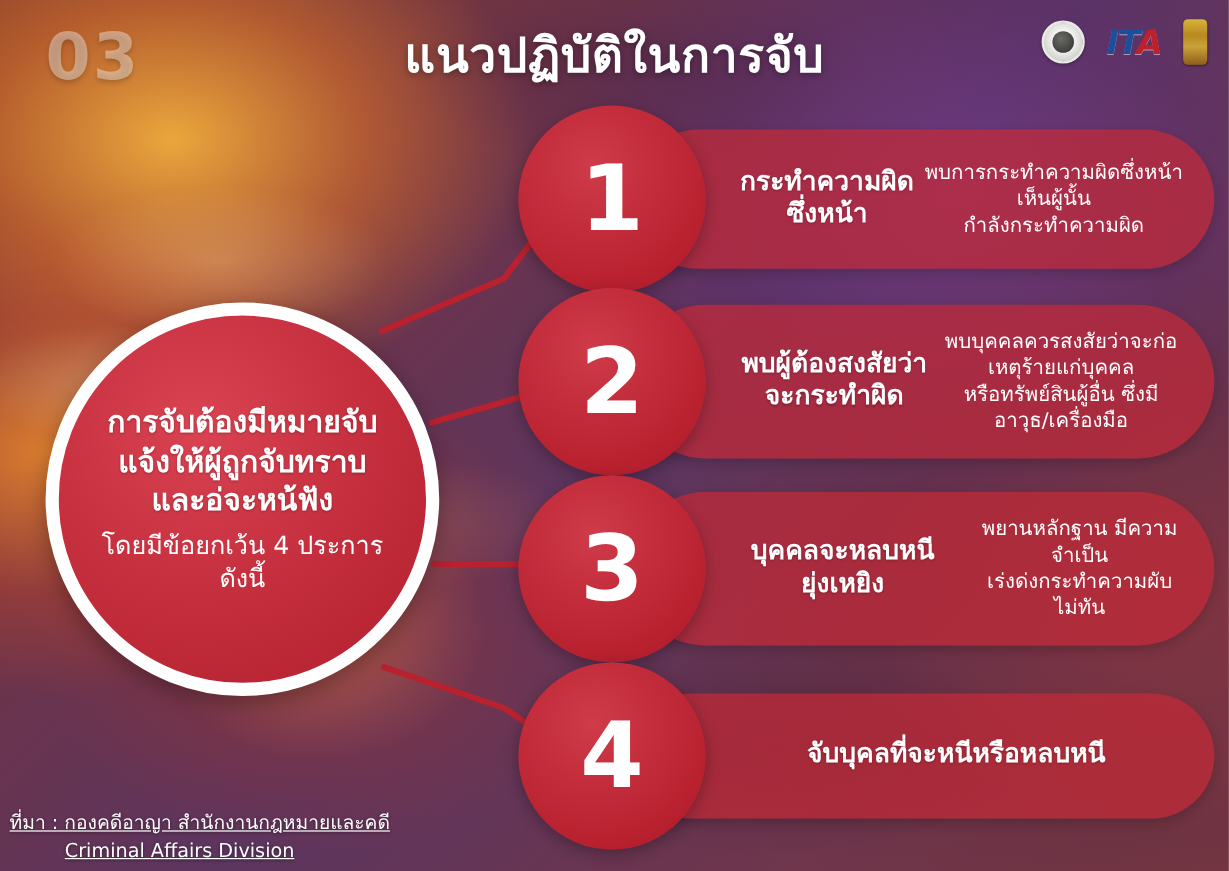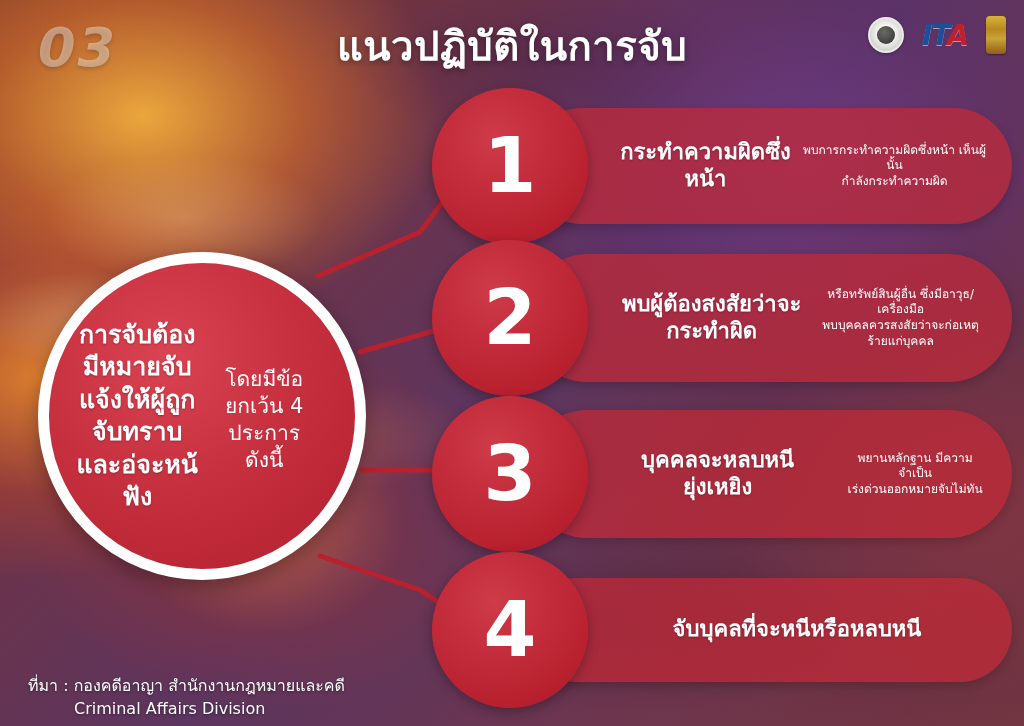--- a/index.html
+++ b/index.html
@@ -40,21 +40,20 @@
 
   
   .slide-number {
     position: absolute;
     left: 38px; top: 16px;
     font-size: 54px;
     font-weight: bold;
     letter-spacing: 2px;
     color: rgba(255,255,255,0.40);
     text-shadow: 0 2px 4px rgba(0,0,0,0.18);
-    font-style: italic;
   }
 
   .title {
     position: absolute;
     top: 14px;
     left: 0; right: 0;
     text-align: center;
     font-size: 40px;
     font-weight: bold;
     color: #ffffff;
@@ -109,21 +108,21 @@
   
   .center-circle {
     position: absolute;
     left: 38px; top: 252px;
     width: 328px; height: 328px;
     border-radius: 50%;
     background: radial-gradient(circle at 38% 30%, #d94352 0%, #c6303f 45%, #b31f2e 100%);
     border: 11px solid #ffffff;
     box-shadow: 0 6px 18px rgba(0,0,0,0.30);
     display: flex;
-    flex-direction: row;
+    flex-direction: column;
     align-items: center;
     justify-content: center;
     text-align: center;
     color: #fff;
     padding: 0 26px;
   }
   .center-main {
     font-size: 25px;
     font-weight: bold;
     line-height: 1.30;
@@ -173,21 +172,21 @@
     box-shadow: 0 4px 12px rgba(0,0,0,0.28);
     z-index: 2;
   }
   .bubble .head {
     font-size: 22px;
     font-weight: bold;
     line-height: 1.25;
     text-shadow: 0 1px 2px rgba(0,0,0,0.25);
   }
   .bubble .body {
-    font-size: 12px;
+    font-size: 17px;
     line-height: 1.30;
     margin-top: 2px;
   }
   .bubble .body-line { display: block; }
 
   
   #item-1 { left: 432px; top: 88px;  width: 580px; height: 156px; }
   #item-1 .bubble { top: 20px; width: 488px; min-height: 116px; }
 
   #item-2 { left: 432px; top: 240px; width: 580px; height: 156px; }
@@ -195,25 +194,26 @@
 
   #item-3 { left: 432px; top: 396px; width: 580px; height: 156px; }
   #item-3 .bubble { top: 14px; width: 488px; min-height: 128px; gap: 17px; }
 
   #item-4 { left: 432px; top: 552px; width: 580px; height: 156px; }
   #item-4 .bubble { top: 26px; width: 488px; min-height: 104px; gap: 26px; }
 
   
   .footer {
     position: absolute;
-    left: 28px; bottom: 6px;
+    left: 8px; bottom: 6px;
     color: #ffffff;
     font-size: 16px;
     line-height: 1.45;
     text-shadow: 0 1px 3px rgba(0,0,0,0.45);
+    text-decoration: underline;
   }
   .footer .line2 { padding-left: 46px; }
 </style>
 </head>
 <body>
 
 <div id="slide">
 
   <div class="slide-number">03</div>
   <div class="title">แนวปฏิบัติในการจับ</div>
@@ -251,33 +251,33 @@
         <span class="body-line">กำลังกระทำความผิด</span>
       </div>
     </div>
     <div class="num-circle">1</div>
   </div>
 
   <div class="item" id="item-2">
     <div class="bubble">
       <div class="head">พบผู้ต้องสงสัยว่าจะกระทำผิด</div>
       <div class="body">
+        <span class="body-line">พบบุคคลควรสงสัยว่าจะก่อเหตุร้ายแก่บุคคล</span>
         <span class="body-line">หรือทรัพย์สินผู้อื่น ซึ่งมีอาวุธ/เครื่องมือ</span>
-        <span class="body-line">พบบุคคลควรสงสัยว่าจะก่อเหตุร้ายแก่บุคคล</span>
       </div>
     </div>
     <div class="num-circle">2</div>
   </div>
 
   <div class="item" id="item-3">
     <div class="bubble">
       <div class="head">บุคคลจะหลบหนี ยุ่งเหยิง</div>
       <div class="body">
         <span class="body-line">พยานหลักฐาน มีความจำเป็น</span>
-        <span class="body-line">เร่งด่วนออกหมายจับไม่ทัน</span>
+        <span class="body-line">เร่งด่งกระทำความผับไม่ทัน</span>
       </div>
     </div>
     <div class="num-circle">3</div>
   </div>
 
   <div class="item" id="item-4">
     <div class="bubble">
       <div class="head">จับบุคลที่จะหนีหรือหลบหนี</div>
     </div>
     <div class="num-circle">4</div>

